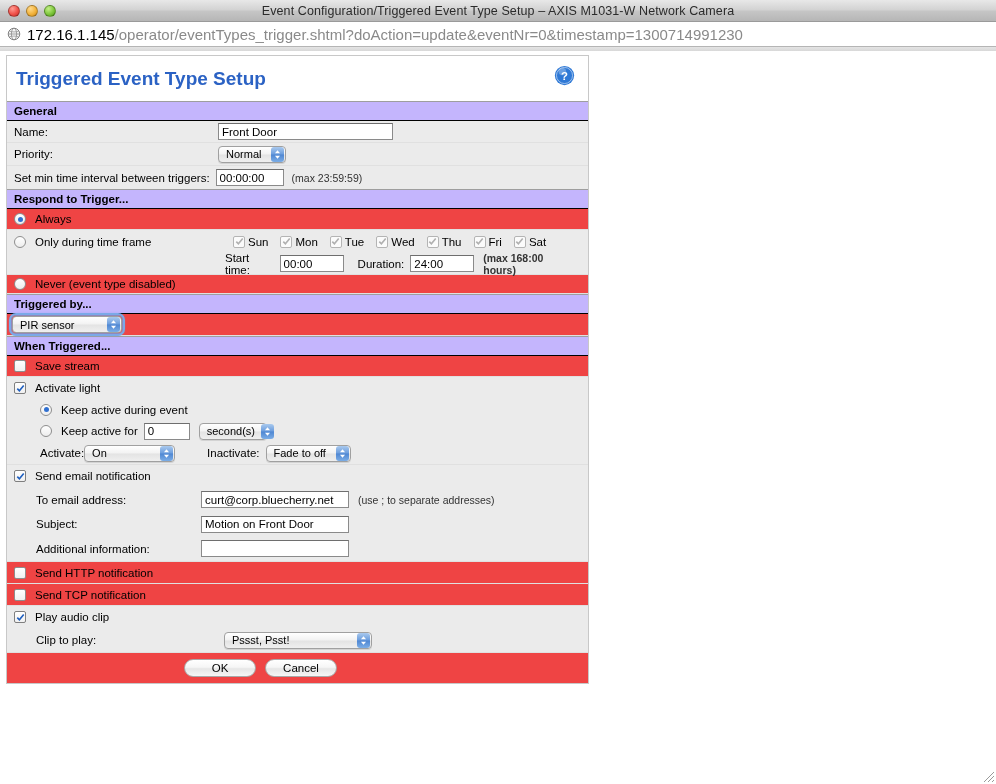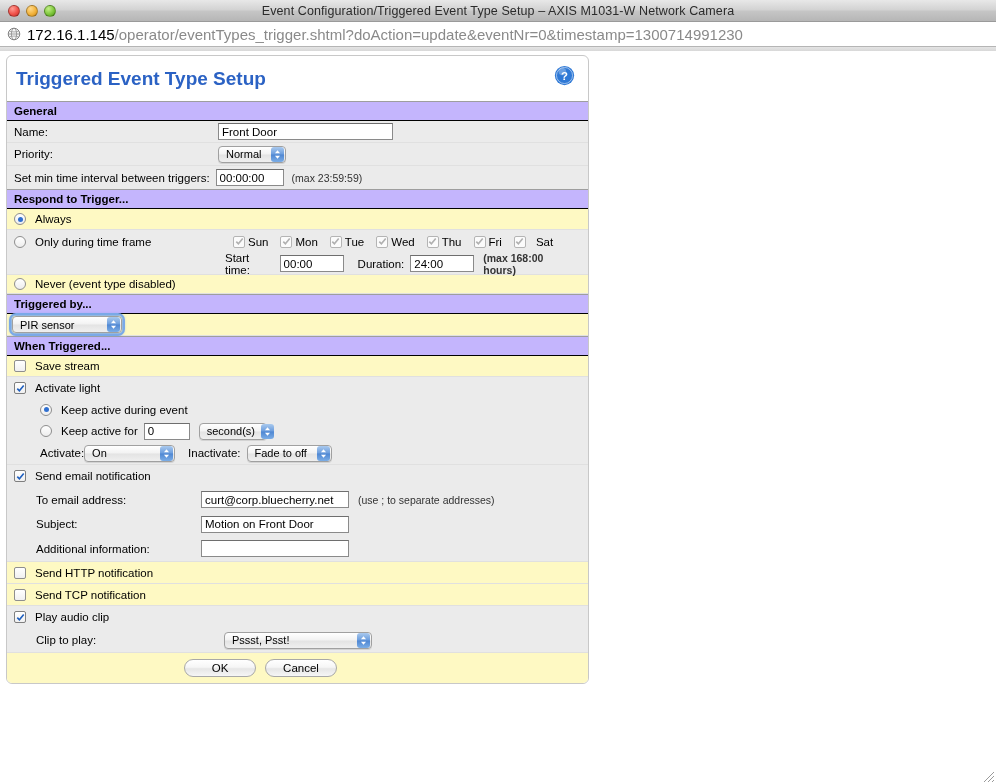--- a/index.html
+++ b/index.html
@@ -84,21 +84,21 @@
     bottom: 0;
     background: #ffffff;
   }
 
   .panel {
     position: absolute;
     left: 6px;
     top: 4px;
     width: 583px;
     border: 1px solid #c8c8c8;
-    border-radius: 6px;
+    border-radius: 0;
     background: #ffffff;
     box-sizing: border-box;
     overflow: hidden;
   }
 
   .panel-title {
     font-size: 19px;
     font-weight: bold;
     color: #2b62c4;
     padding: 12px 0 11px 9px;
@@ -124,21 +124,21 @@
 
   .row {
     border-bottom: 1px solid #e0e0e0;
     font-size: 11.5px;
     color: #000;
     padding: 4px 16px 4px 7px;
     box-sizing: border-box;
     display: flex;
     align-items: center;
   }
-  .row.white { background: #fef9c3; }
+  .row.white { background: #ef4444; }
   .row.gray  { background: #ebebeb; }
   .row.nb    { border-bottom: none; }
 
   .lbl { font-size: 11.5px; color: #000; }
 
   
   .tin {
     font-family: "Liberation Sans", sans-serif;
     font-size: 11.5px;
     color: #000;
@@ -368,21 +368,21 @@
             <span class="lbl">Thu</span>
           </span>
         <span style="display:flex;align-items:center;gap:3px;">
             <span class="cb checked disabled">
               <svg class="tick" width="9" height="9" viewBox="0 0 9 9">
                 <path d="M1.3 4.6 L3.4 6.8 L7.7 1.6" fill="none" stroke="#1f5fbf" stroke-width="1.6"></path>
               </svg>
             </span>
             <span class="lbl">Fri</span>
           </span>
-        <span style="display:flex;align-items:center;gap:10px;justify-content:center;">
+        <span style="display:flex;align-items:center;gap:3px;justify-content:center;">
             <span class="cb checked disabled">
               <svg class="tick" width="9" height="9" viewBox="0 0 9 9">
                 <path d="M1.3 4.6 L3.4 6.8 L7.7 1.6" fill="none" stroke="#1f5fbf" stroke-width="1.6"></path>
               </svg>
             </span>
             <span class="lbl">Sat</span>
           </span>
       </span>
     </div>
 
@@ -455,21 +455,21 @@
       <span class="lbl">Activate:</span>
       <span class="popup" style="width:91px;margin-left:0;">
         <span>On</span>
         <span class="arrows">
           <svg width="9" height="11" viewBox="0 0 9 11">
               <path d="M4.5 1.3 L7 4.2 L2 4.2 Z" fill="#fff"></path>
               <path d="M4.5 9.7 L2 6.8 L7 6.8 Z" fill="#fff"></path>
             </svg>
         </span>
       </span>
-      <span class="lbl" style="margin-left:13px;">Inactivate:</span>
+      <span class="lbl" style="margin-left:32px;">Inactivate:</span>
       <span class="popup" style="width:85px;margin-left:6px;">
         <span>Fade to off</span>
         <span class="arrows">
           <svg width="9" height="11" viewBox="0 0 9 11">
               <path d="M4.5 1.3 L7 4.2 L2 4.2 Z" fill="#fff"></path>
               <path d="M4.5 9.7 L2 6.8 L7 6.8 Z" fill="#fff"></path>
             </svg>
         </span>
       </span>
     </div>

